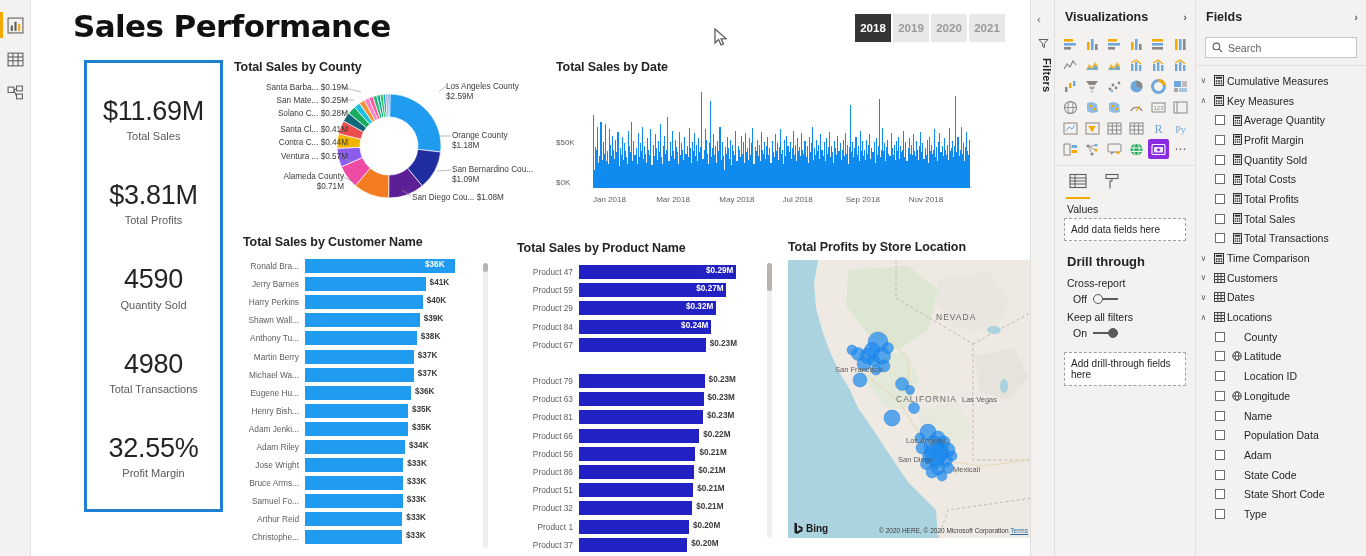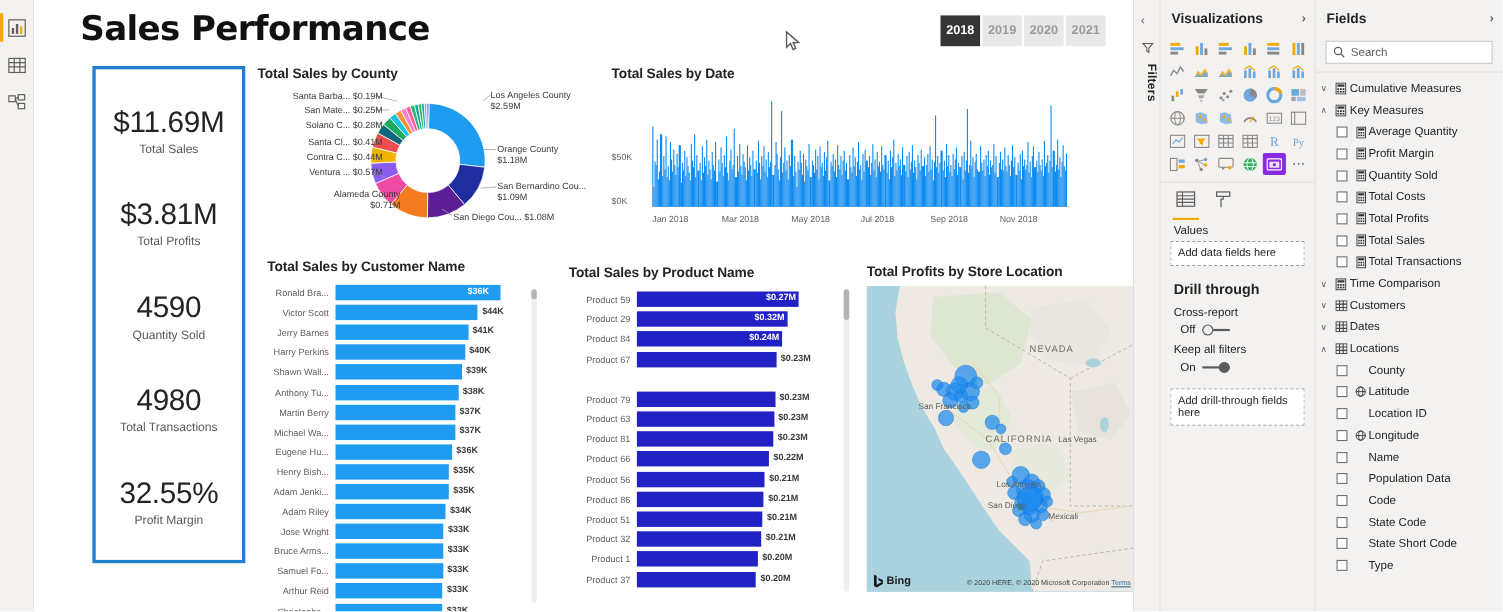--- a/index.html
+++ b/index.html
@@ -304,21 +304,21 @@
               <div>Orange County</div>
               <div>$1.18M</div>
             </div>
             <div class="dlab r" style="left: 218px; top: 87px;">
               <div>San Bernardino Cou...</div>
               <div>$1.09M</div>
             </div>
             <div class="dlab r" style="left: 178px; top: 115px;">
               <div>San Diego Cou... $1.08M</div>
             </div>
-            <div class="dlab l" style="left: 20px; top: 94px; width: 110px;">
+            <div class="dlab l" style="left: 0; top: 94px; width: 110px;">
               <div>Alameda County</div>
               <div>$0.71M</div>
             </div>
             <div class="dlab l" style="left: 4px; top: 74px; width: 110px;">
               <div>Ventura ... $0.57M</div>
             </div>
             <div class="dlab l" style="left: 4px; top: 60px; width: 110px;">
               <div>Contra C... $0.44M</div>
             </div>
             <div class="dlab l" style="left: 4px; top: 47px; width: 110px;">
@@ -716,27 +716,20 @@
       <div class="vis-title">Total Sales by Customer Name</div>
       <div class="hbar-list" id="cust-rows">
           <div class="hrow" style="height: 18.1px;">
             <div class="cat">Ronald Bra...</div>
             <div class="bwrap">
               <span class="bar" style="width: 150px; background: rgb(31, 155, 240);"></span>
               <span class="val inside" style="left: 120px;">$36K</span>
             </div>
           </div>
           <div class="hrow" style="height: 18.1px;">
-            <div class="cat">Victor Scott</div>
-            <div class="bwrap">
-              <span class="bar" style="width: 129.412px; background: rgb(31, 155, 240);"></span>
-              <span class="val outside" style="left: 133.412px;">$44K</span>
-            </div>
-          </div>
-          <div class="hrow" style="height: 18.1px;">
             <div class="cat">Jerry Barnes</div>
             <div class="bwrap">
               <span class="bar" style="width: 120.588px; background: rgb(31, 155, 240);"></span>
               <span class="val outside" style="left: 124.588px;">$41K</span>
             </div>
           </div>
           <div class="hrow" style="height: 18.1px;">
             <div class="cat">Harry Perkins</div>
             <div class="bwrap">
               <span class="bar" style="width: 117.647px; background: rgb(31, 155, 240);"></span>
@@ -836,20 +829,27 @@
           </div>
         </div>
       <div class="sbar" style="right:3px; top:28px; height:285px;">
         <div class="sthumb" style="height:9px;"></div>
       </div>
     </div>
 
     <div class="hbar-vis" style="left:486px; top:241px; width:258px; height:306px;">
       <div class="vis-title">Total Sales by Product Name</div>
       <div class="hbar-list" id="prod-rows">
+          <div class="hrow" style="height: 18.2px;">
+            <div class="cat">Product 47</div>
+            <div class="bwrap">
+              <span class="bar" style="width: 157px; background: rgb(33, 33, 196);"></span>
+              <span class="val inside" style="left: 127px;">$0.29M</span>
+            </div>
+          </div>
           <div class="hrow" style="height: 18.2px;">
             <div class="cat">Product 59</div>
             <div class="bwrap">
               <span class="bar" style="width: 147.255px; background: rgb(33, 33, 196);"></span>
               <span class="val inside" style="left: 117.255px;">$0.27M</span>
             </div>
           </div>
           <div class="hrow" style="height: 18.2px;">
             <div class="cat">Product 29</div>
             <div class="bwrap">
@@ -1587,21 +1587,21 @@
           <span class="nm">Name</span>
         </div>
         <div class="frow child">
           <span class="cb"></span>
           <span class="fic"></span>
           <span class="nm">Population Data</span>
         </div>
         <div class="frow child">
           <span class="cb"></span>
           <span class="fic"></span>
-          <span class="nm">Code</span>
+          <span class="nm">Adam</span>
         </div>
         <div class="frow child">
           <span class="cb"></span>
           <span class="fic"></span>
           <span class="nm">State Code</span>
         </div>
         <div class="frow child">
           <span class="cb"></span>
           <span class="fic"></span>
           <span class="nm">State Short Code</span>

